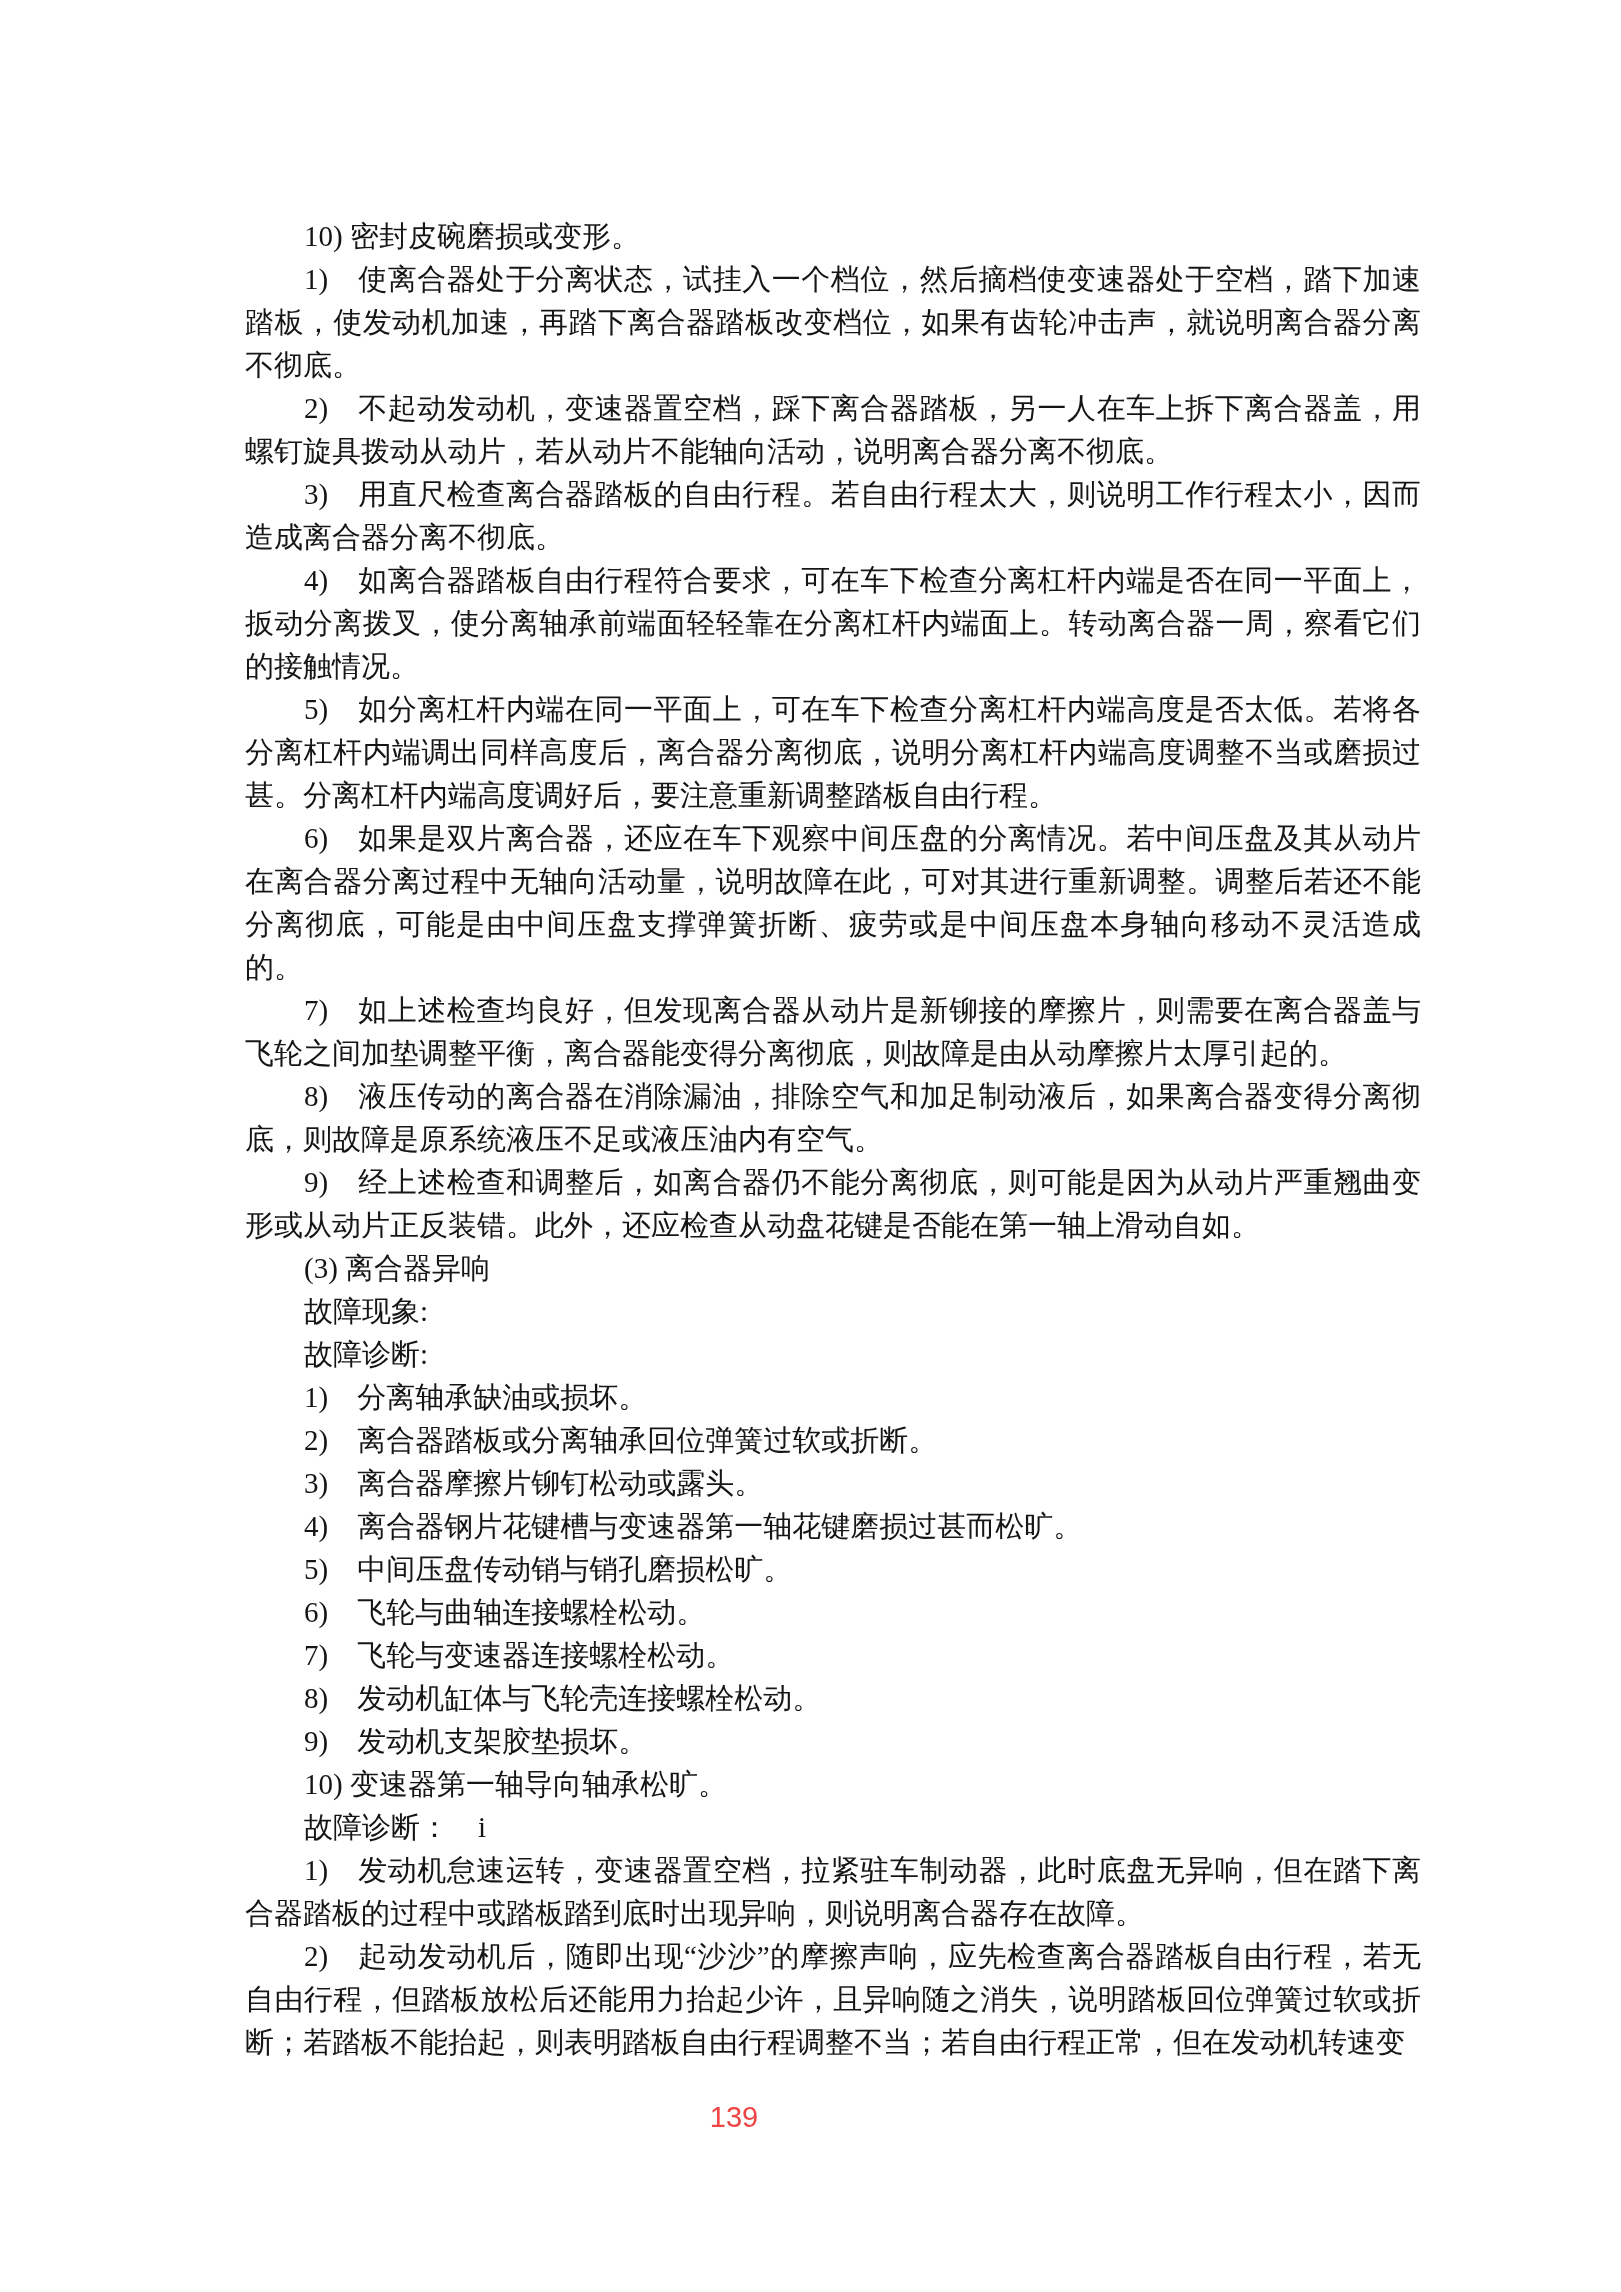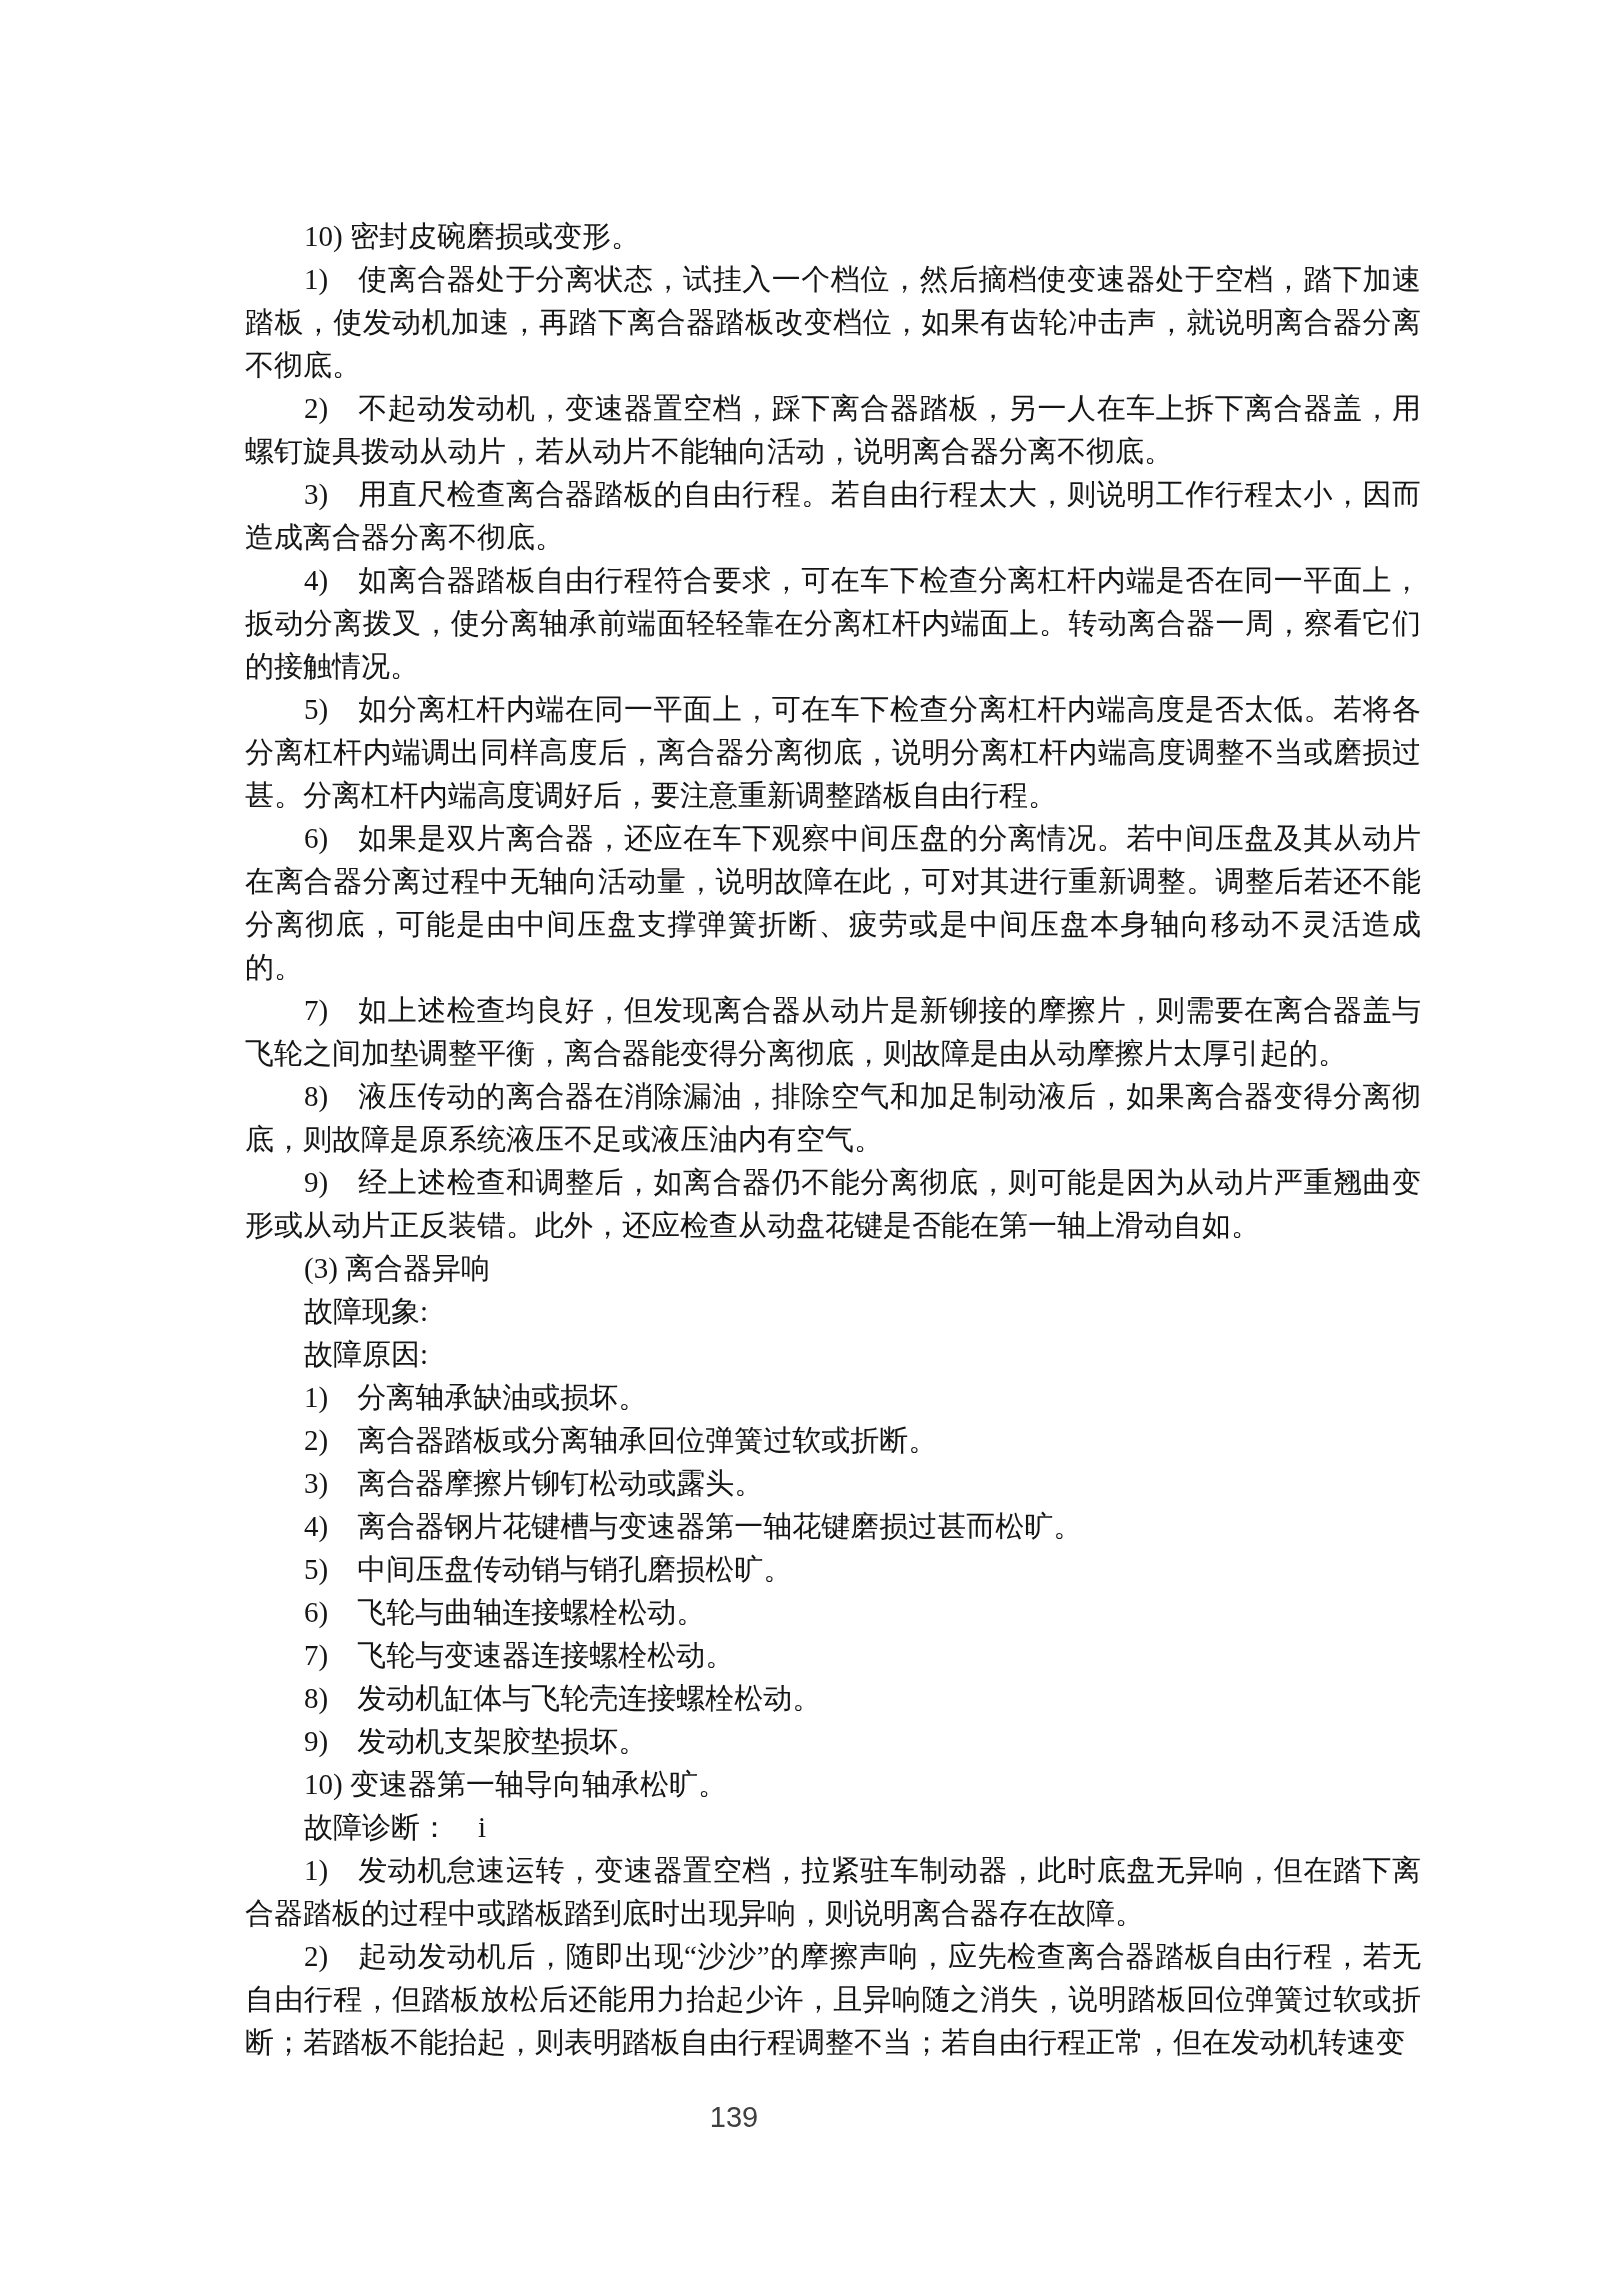--- a/index.html
+++ b/index.html
@@ -39,42 +39,42 @@
     text-indent: 59px;
   }
   .page-number {
     position: absolute;
     left: 0;
     top: 2090px;
     width: 1468px;
     text-align: center;
     font-family: "Liberation Sans", "DejaVu Sans", sans-serif;
     font-size: 29px;
-    color: #404040;
+    color: #ef4444;
   }
 </style>
 </head>
 <body>
 
 <div class="page">
 
   <div class="doc-body">
     <p>10) 密封皮碗磨损或变形。</p>
     <p>1)　使离合器处于分离状态，试挂入一个档位，然后摘档使变速器处于空档，踏下加速踏板，使发动机加速，再踏下离合器踏板改变档位，如果有齿轮冲击声，就说明离合器分离不彻底。</p>
     <p>2)　不起动发动机，变速器置空档，踩下离合器踏板，另一人在车上拆下离合器盖，用螺钉旋具拨动从动片，若从动片不能轴向活动，说明离合器分离不彻底。</p>
     <p>3)　用直尺检查离合器踏板的自由行程。若自由行程太大，则说明工作行程太小，因而造成离合器分离不彻底。</p>
     <p>4)　如离合器踏板自由行程符合要求，可在车下检查分离杠杆内端是否在同一平面上，扳动分离拨叉，使分离轴承前端面轻轻靠在分离杠杆内端面上。转动离合器一周，察看它们的接触情况。</p>
     <p>5)　如分离杠杆内端在同一平面上，可在车下检查分离杠杆内端高度是否太低。若将各分离杠杆内端调出同样高度后，离合器分离彻底，说明分离杠杆内端高度调整不当或磨损过甚。分离杠杆内端高度调好后，要注意重新调整踏板自由行程。</p>
     <p>6)　如果是双片离合器，还应在车下观察中间压盘的分离情况。若中间压盘及其从动片在离合器分离过程中无轴向活动量，说明故障在此，可对其进行重新调整。调整后若还不能分离彻底，可能是由中间压盘支撑弹簧折断、疲劳或是中间压盘本身轴向移动不灵活造成的。</p>
     <p>7)　如上述检查均良好，但发现离合器从动片是新铆接的摩擦片，则需要在离合器盖与飞轮之间加垫调整平衡，离合器能变得分离彻底，则故障是由从动摩擦片太厚引起的。</p>
     <p>8)　液压传动的离合器在消除漏油，排除空气和加足制动液后，如果离合器变得分离彻底，则故障是原系统液压不足或液压油内有空气。</p>
     <p>9)　经上述检查和调整后，如离合器仍不能分离彻底，则可能是因为从动片严重翘曲变形或从动片正反装错。此外，还应检查从动盘花键是否能在第一轴上滑动自如。</p>
     <p>(3) 离合器异响</p>
     <p>故障现象:</p>
-    <p>故障原因:</p>
+    <p>故障诊断:</p>
     <p>1)　分离轴承缺油或损坏。</p>
     <p>2)　离合器踏板或分离轴承回位弹簧过软或折断。</p>
     <p>3)　离合器摩擦片铆钉松动或露头。</p>
     <p>4)　离合器钢片花键槽与变速器第一轴花键磨损过甚而松旷。</p>
     <p>5)　中间压盘传动销与销孔磨损松旷。</p>
     <p>6)　飞轮与曲轴连接螺栓松动。</p>
     <p>7)　飞轮与变速器连接螺栓松动。</p>
     <p>8)　发动机缸体与飞轮壳连接螺栓松动。</p>
     <p>9)　发动机支架胶垫损坏。</p>
     <p>10) 变速器第一轴导向轴承松旷。</p>

